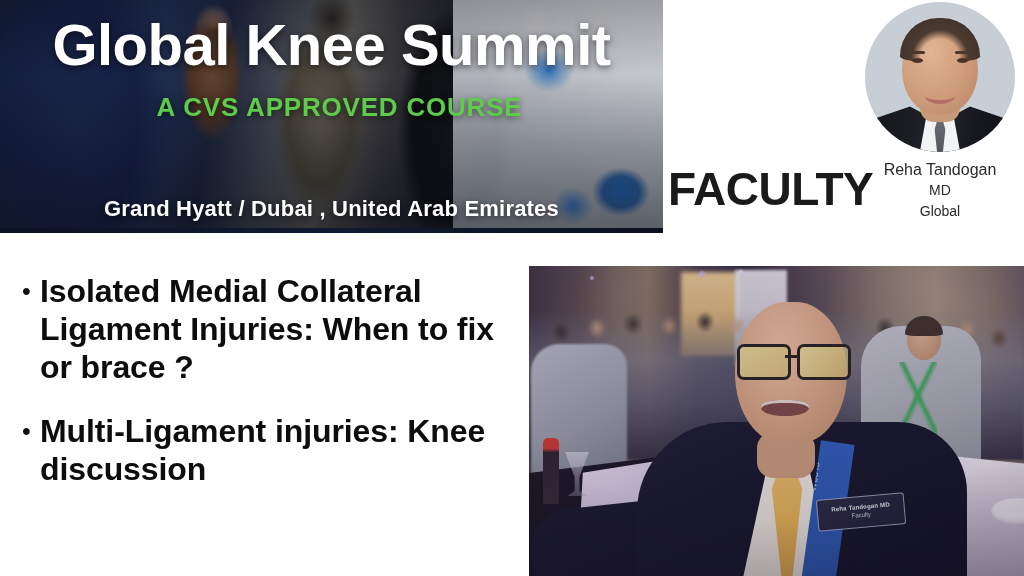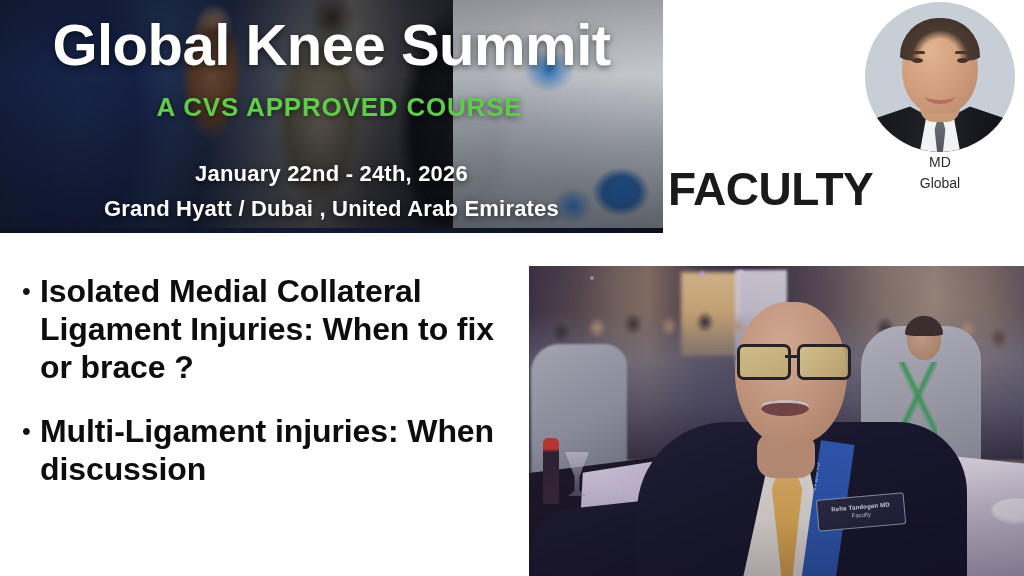--- a/index.html
+++ b/index.html
@@ -645,53 +645,53 @@
     <div class="banner-photo">
       <div class="bp-base"></div>
       <div class="bp-people"></div>
       <div class="bp-equip"></div>
       <div class="bp-shade"></div>
       <div class="bp-bottomline"></div>
     </div>
     <div class="banner-text">
       <div class="banner-title">Global Knee Summit</div>
       <div class="banner-sub">A CVS APPROVED COURSE</div>
-      <div class="banner-date">January 22nd - 24th, 2026</div>
       <div class="banner-venue">Grand Hyatt / Dubai , United Arab Emirates</div>
     </div>
   </div>
 
   <div class="faculty-title">FACULTY</div>
 
   <div class="faculty-card">
     <div class="faculty-portrait">
       <div class="fp-suit"></div>
       <div class="fp-shirt"></div>
       <div class="fp-tie"></div>
       <div class="fp-neck"></div>
       <div class="fp-head"></div>
       <div class="fp-hair"></div>
       <div class="fp-brow l"></div>
       <div class="fp-brow r"></div>
       <div class="fp-eye l"></div>
       <div class="fp-eye r"></div>
       <div class="fp-smile"></div>
     </div>
+    <div class="faculty-name">Reha Tandogan</div>
     <div class="faculty-degree">MD</div>
     <div class="faculty-country">Global</div>
   </div>
 
   <div class="bullets">
     <div class="bullet-item">
       <div class="bullet-dot">•</div>
       <div class="bullet-text">Isolated Medial Collateral Ligament Injuries: When to fix or brace ?</div>
     </div>
     <div class="bullet-item">
       <div class="bullet-dot">•</div>
-      <div class="bullet-text">Multi-Ligament injuries: When discussion</div>
+      <div class="bullet-text">Multi-Ligament injuries: Knee discussion</div>
     </div>
   </div>
 
   <div class="audience-photo">
     <div class="ap-wall"></div>
     <div class="ap-doorway"></div>
     <div class="ap-screen"></div>
     <div class="ap-lights"></div>
     <div class="ap-crowd"></div>
     <div class="ap-lgray-suit"></div>

